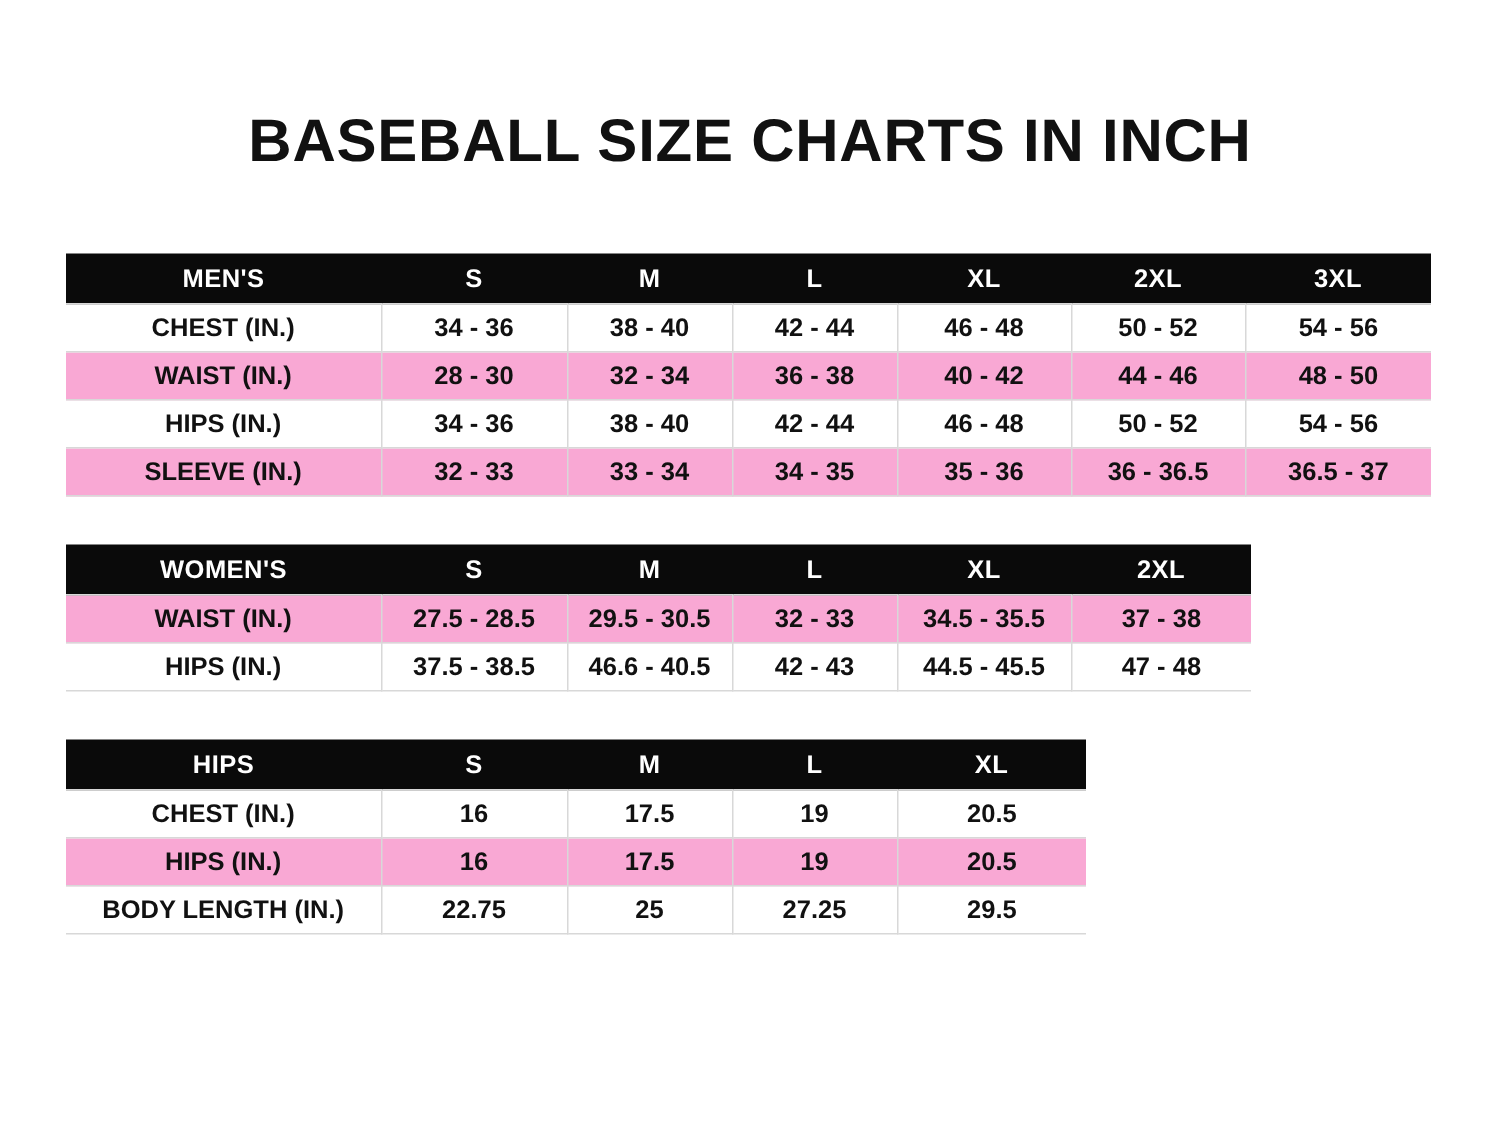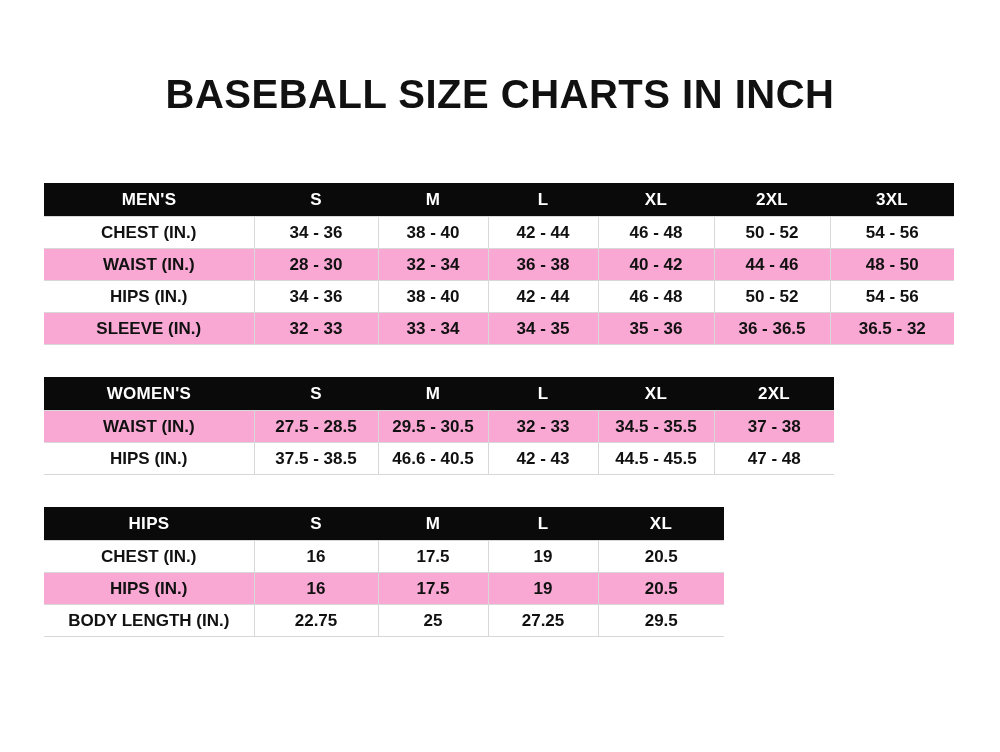--- a/index.html
+++ b/index.html
@@ -24,21 +24,21 @@
     text-align: center;
     font-size: 40px;
     font-weight: bold;
     letter-spacing: 0.5px;
     margin: 0;
     padding-top: 72px;
     color: #111111;
   }
   .tables {
     padding: 16px 44px;
-    margin-top: 50px;
+    margin-top: 36px;
   }
   table {
     border-collapse: collapse;
     table-layout: fixed;
     font-size: 17px;
     font-weight: bold;
   }
   table.men  { width: 910px; }
   table.women{ width: 790px; }
   table.youth{ width: 680px; }
@@ -138,21 +138,21 @@
           <td>50 - 52</td>
           <td>54 - 56</td>
         </tr>
         <tr class="alt">
           <td class="rowhead">SLEEVE (IN.)</td>
           <td>32 - 33</td>
           <td>33 - 34</td>
           <td>34 - 35</td>
           <td>35 - 36</td>
           <td>36 - 36.5</td>
-          <td>36.5 - 32</td>
+          <td>36.5 - 37</td>
         </tr>
       </tbody>
     </table>
 
     <div class="gap-a"></div>
 
     <table class="women">
       <colgroup>
         <col style="width:210px">
         <col style="width:124px">

